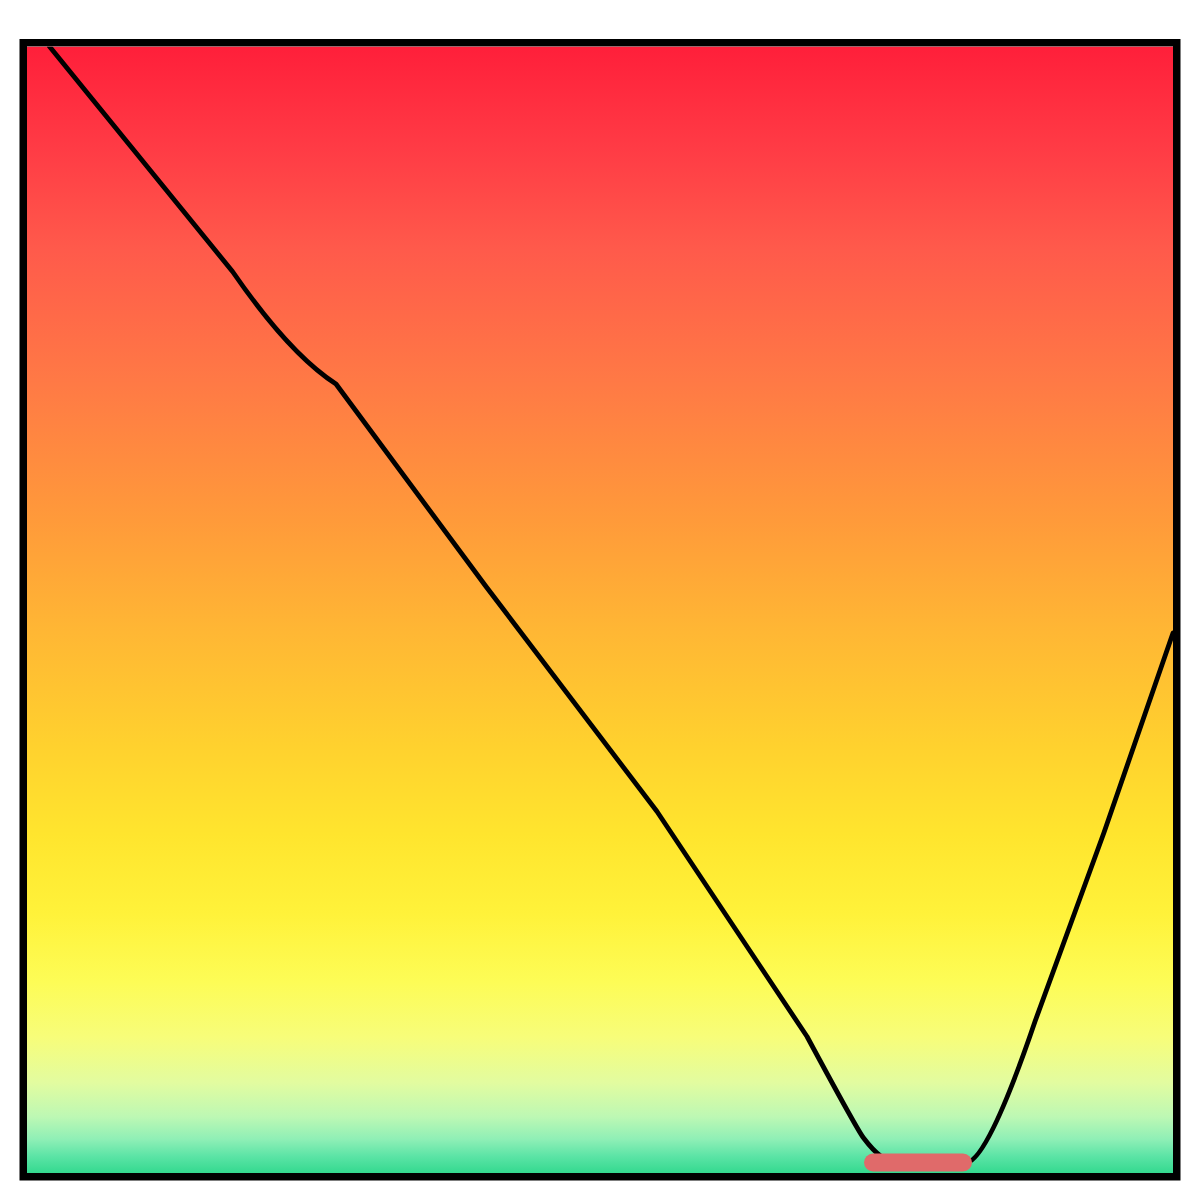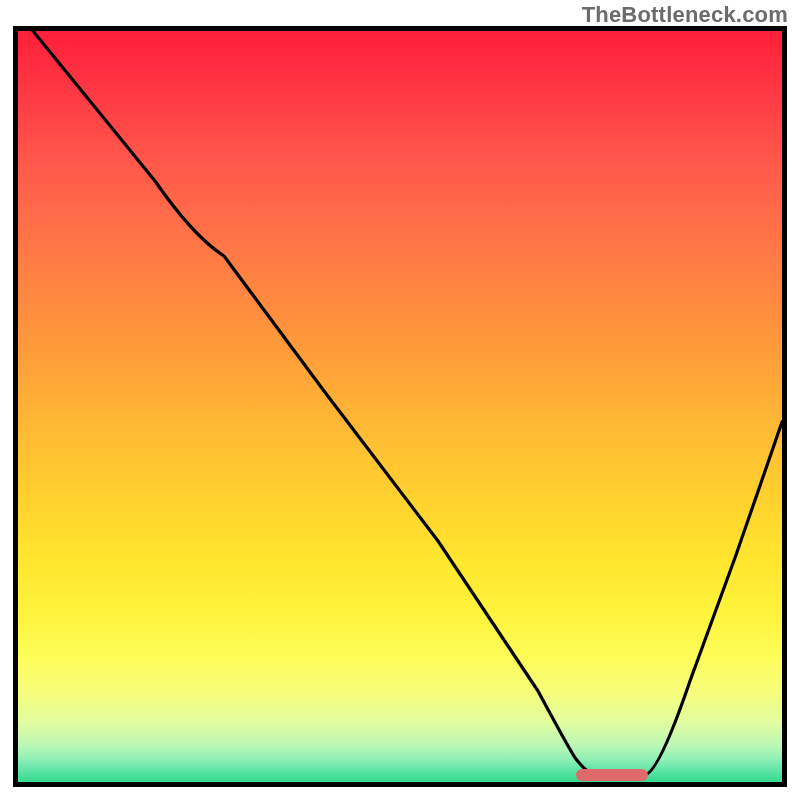--- a/index.html
+++ b/index.html
@@ -75,21 +75,20 @@
   }
   .marker {
     fill: #e06a6a;
     stroke: none;
   }
 </style>
 </head>
 <body>
 <div class="wrap">
 
-  <div class="watermark">TheBottleneck.com</div>
 
   <div class="plot-frame">
     <div class="gradient"></div>
 
     <svg class="curve" viewBox="0 0 764 751" preserveAspectRatio="none">
       <path d="M 15 0
            L 76 75
            L 137 150
            Q 175 205 206 225
            L 306 360

